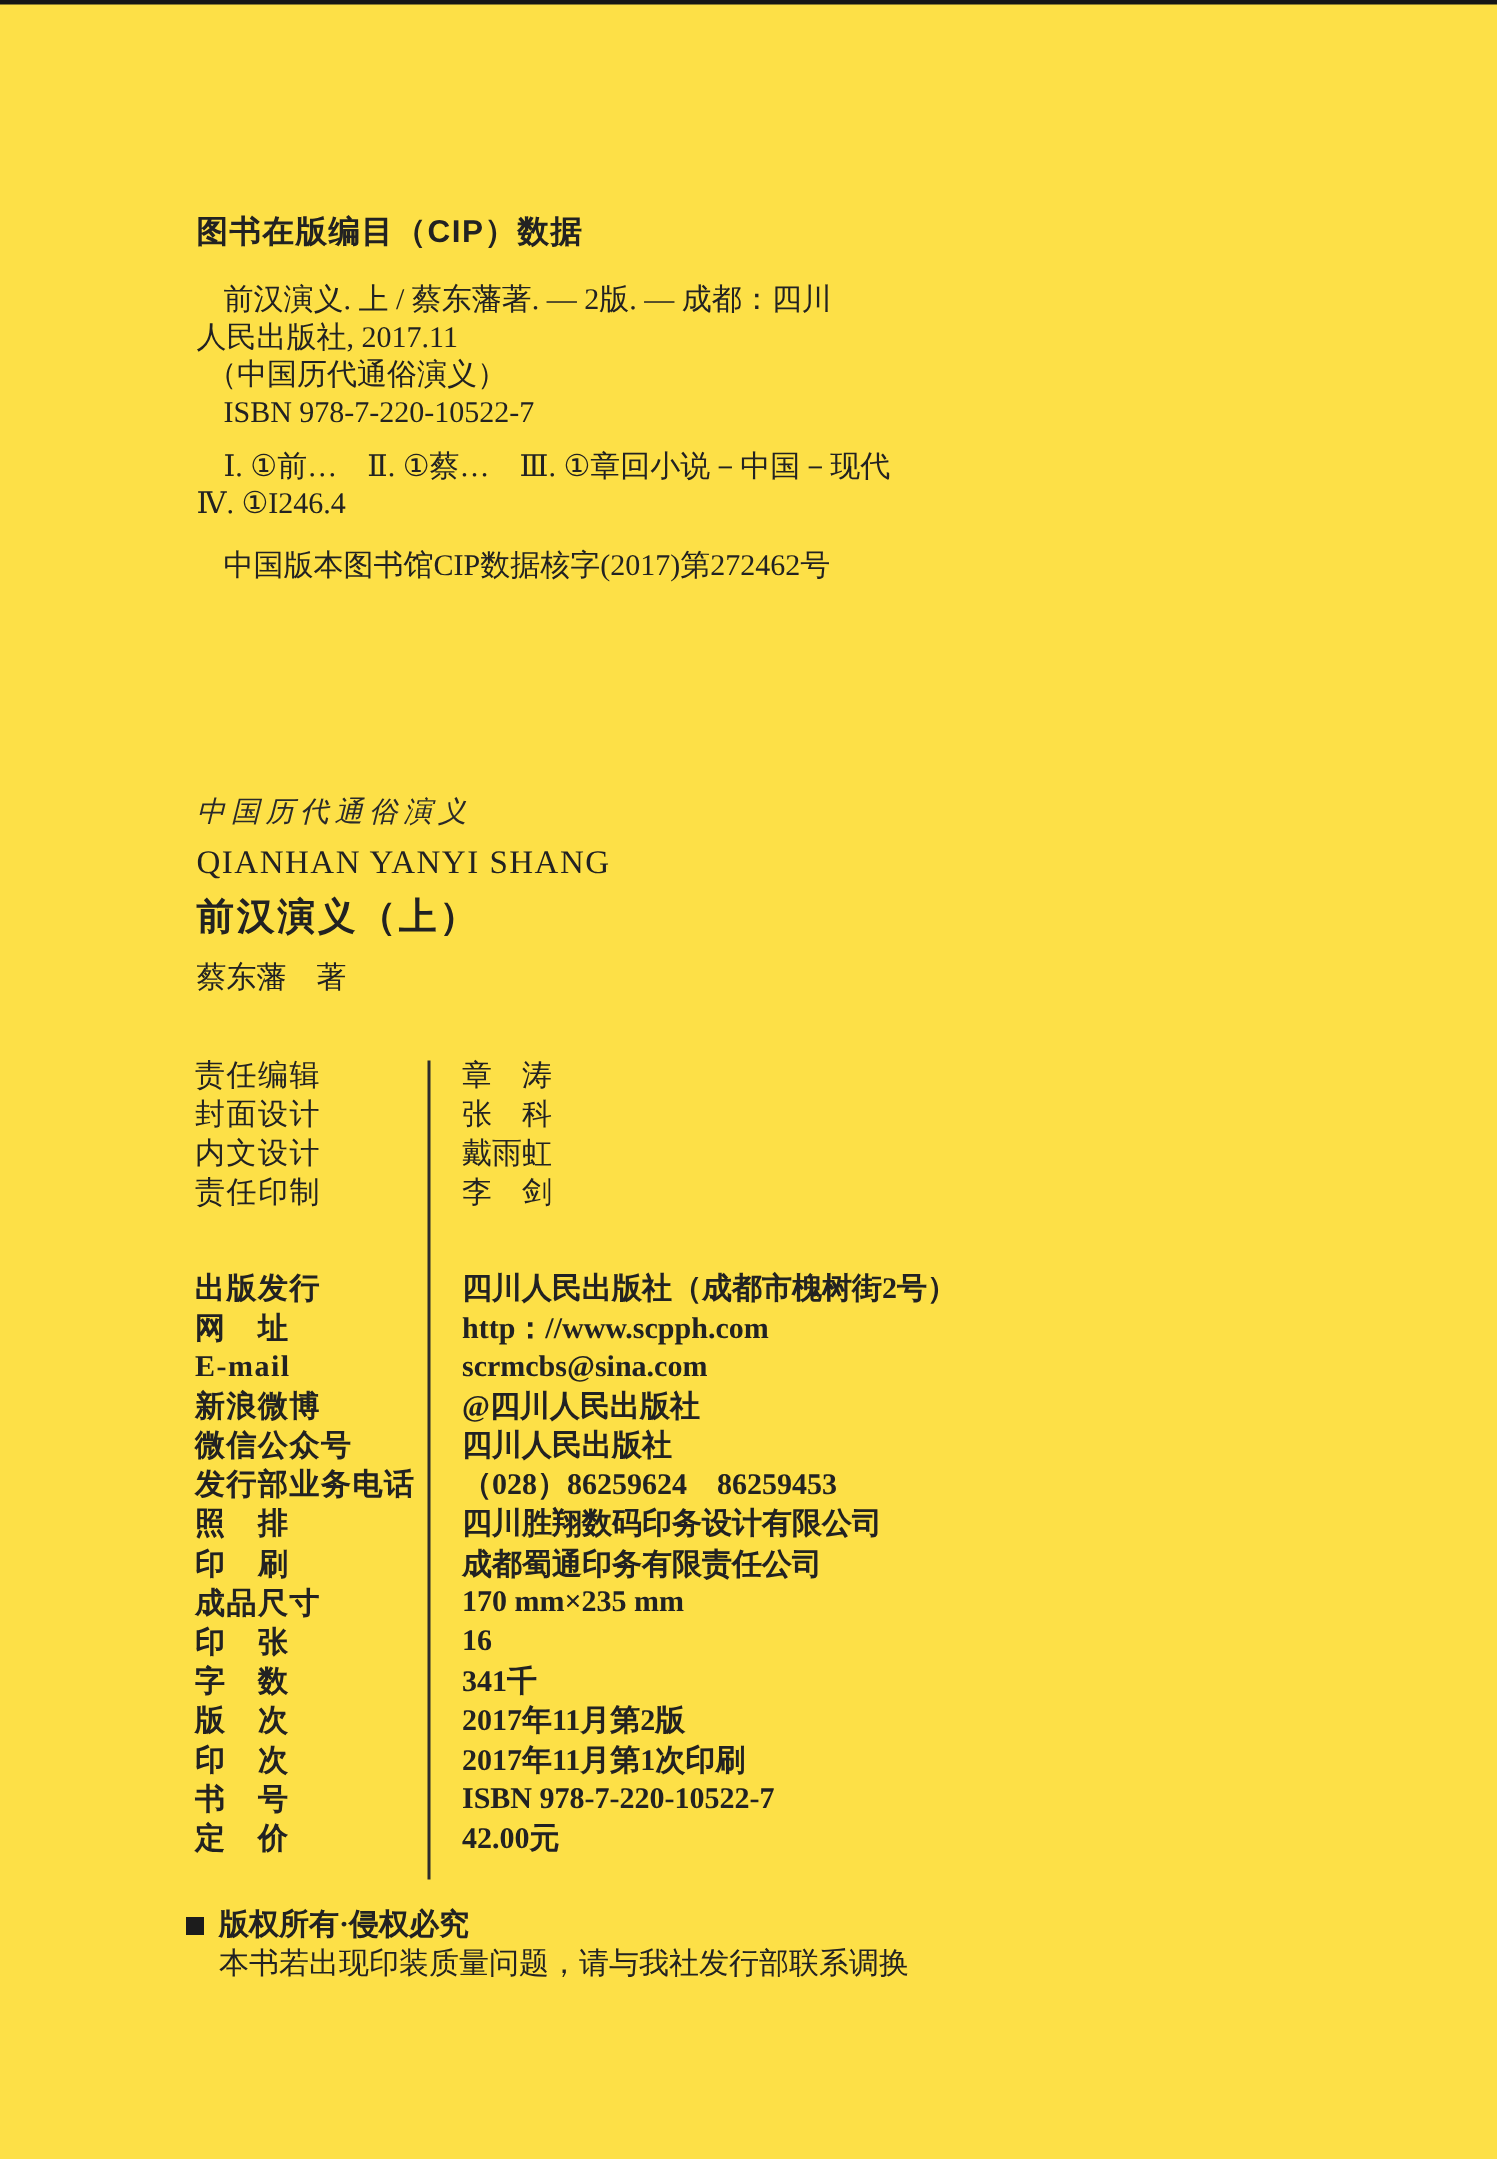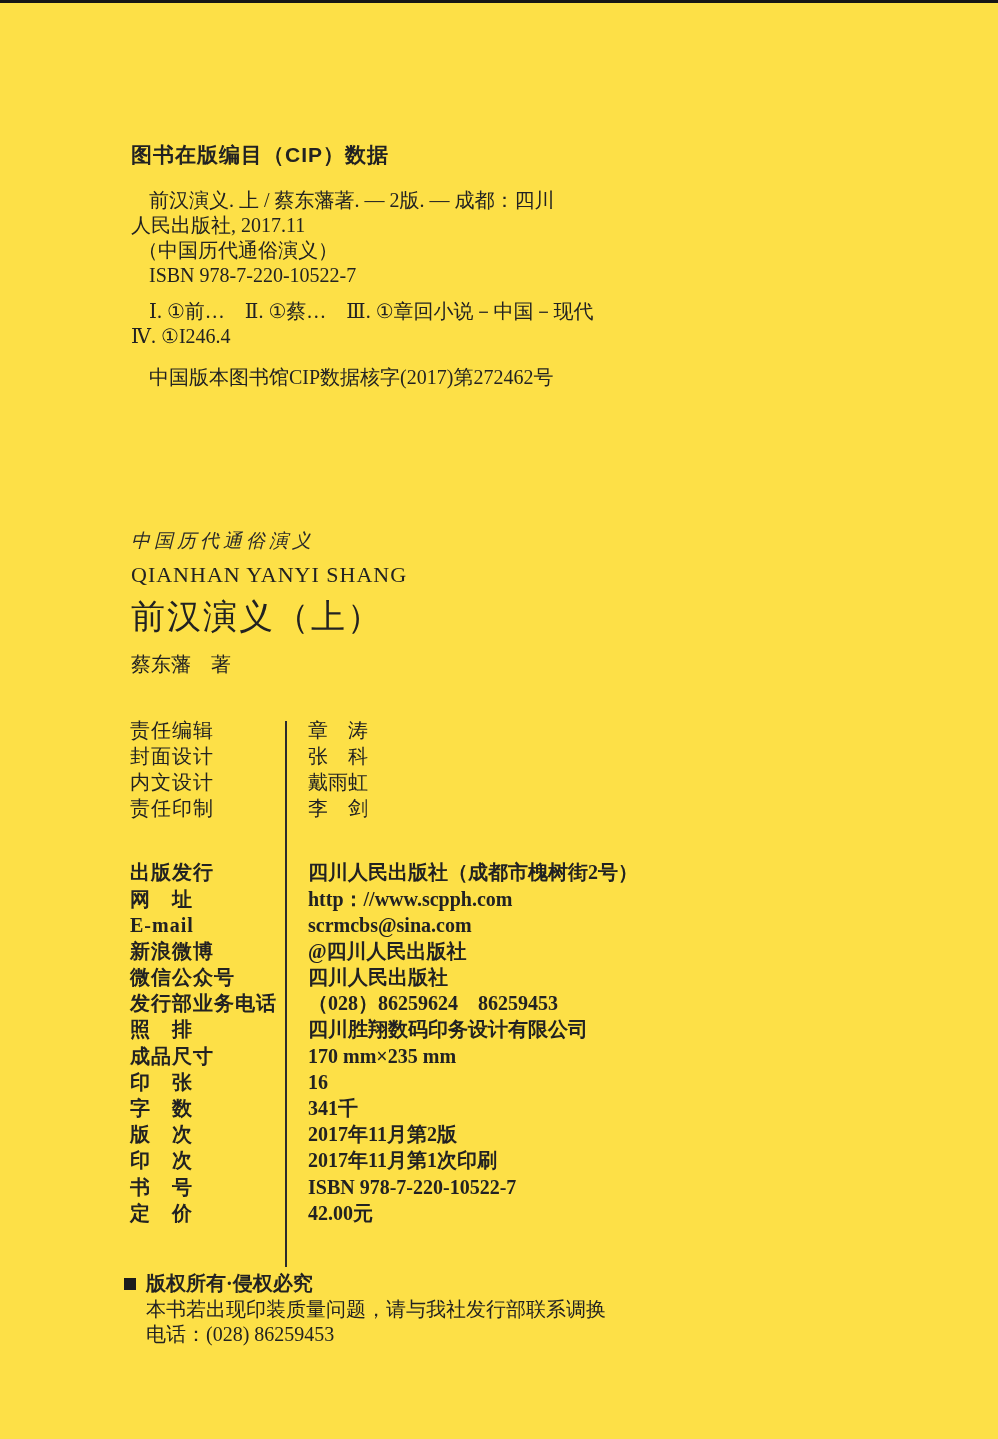--- a/index.html
+++ b/index.html
@@ -35,26 +35,26 @@
   .cip-record { margin-top:16px; }
 
   
   .title-block { position:absolute; left:131px; top:528px; }
   .series-title {
     font-style:italic; font-size:19px; letter-spacing:4px; color:#2a2a2a;
   }
   .pinyin { font-size:22px; margin-top:8px; letter-spacing:1px; }
   .book-title {
     font-family:"Liberation Sans","DejaVu Sans",sans-serif;
-    font-weight:normal; font-size:34px; margin-top:6px; letter-spacing:2px;
+    font-weight:bold; font-size:25px; margin-top:6px; letter-spacing:2px;
   }
   .author { font-size:20px; margin-top:11px; }
 
   
-  .colophon { position:absolute; left:130px; top:703px; width:720px;margin-top:14px; }
+  .colophon { position:absolute; left:130px; top:703px; width:720px; }
   .vline {
     position:absolute; left:155px; top:4px;
     width:2px; height:546px; background:#2c2c2c;
   }
   .c-row { display:flex; height:26.2px; align-items:center; font-size:20px; }
   .c-lab { flex:none; width:155px; letter-spacing:1px; }
   .c-val { padding-left:23px; white-space:pre;text-align:center; }
   .group-info { margin-top:38px;font-weight:bold; }
 
   
@@ -149,20 +149,24 @@
           <span class="c-lab">发行部业务电话</span>
           <span class="c-val">（028）86259624　86259453</span>
         </div>
 
 
         <div class="c-row">
           <span class="c-lab">照　排</span>
           <span class="c-val">四川胜翔数码印务设计有限公司</span>
         </div>
 
+        <div class="c-row">
+          <span class="c-lab">印　刷</span>
+          <span class="c-val">成都蜀通印务有限责任公司</span>
+        </div>
 
         <div class="c-row">
           <span class="c-lab">成品尺寸</span>
           <span class="c-val">170 mm×235 mm</span>
         </div>
 
         <div class="c-row">
           <span class="c-lab">印　张</span>
           <span class="c-val">16</span>
         </div>
@@ -193,15 +197,14 @@
         </div>
       </div>
   </section>
 
   <section class="copyright">
     <div class="notice-line">
       <span class="sq"></span>
       <span>版权所有·侵权必究</span>
     </div>
     <div class="c-line">本书若出现印装质量问题，请与我社发行部联系调换</div>
-    <div class="c-line">电话：(028) 86259453</div>
   </section>
 </div>
 
 </body></html>

